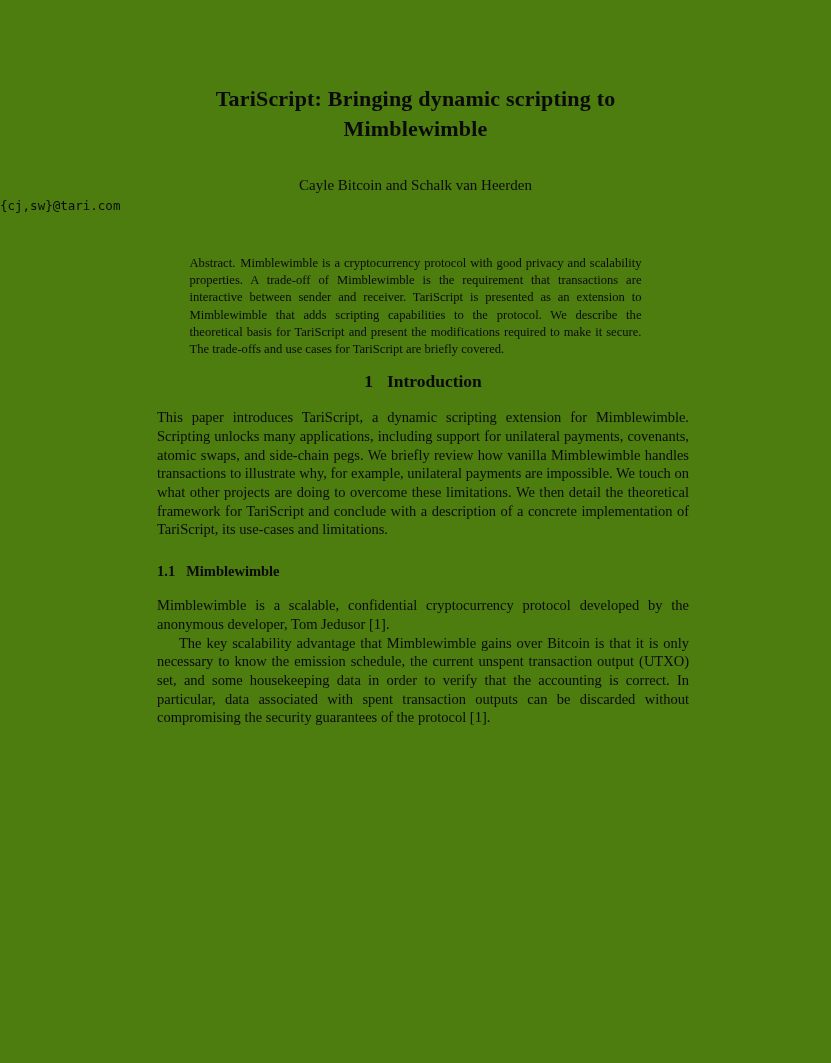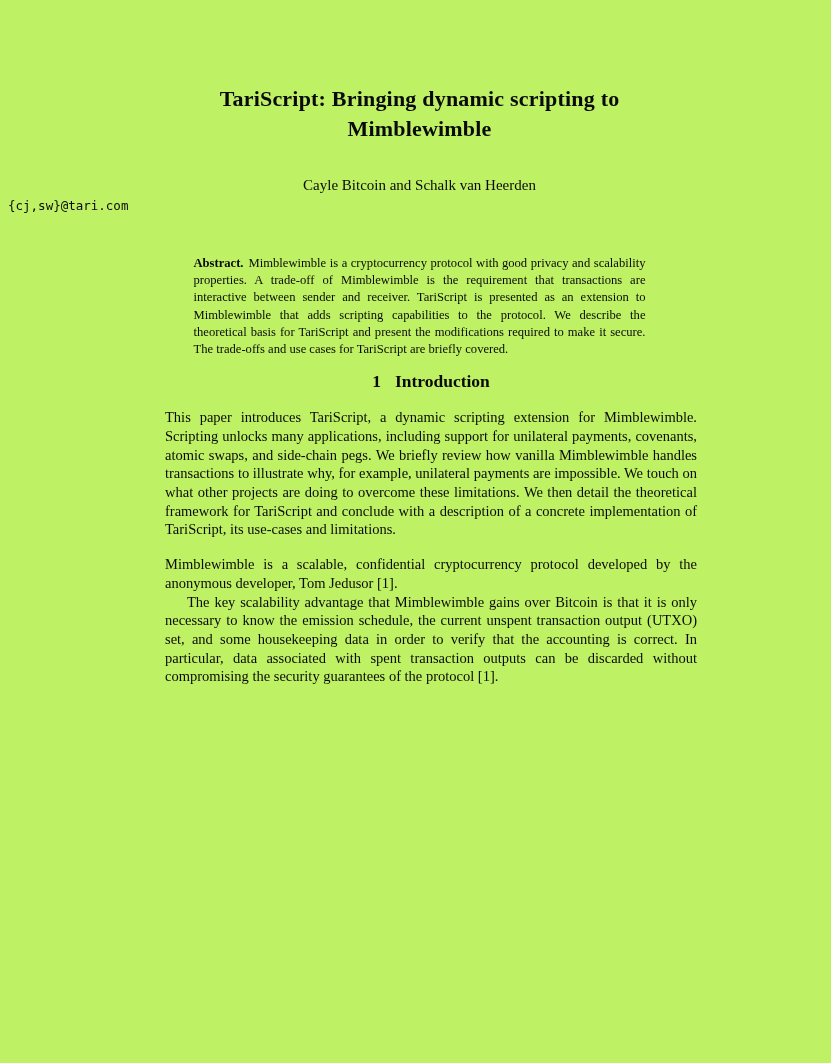--- a/index.html
+++ b/index.html
@@ -1,25 +1,24 @@
 <!DOCTYPE html>
 <html><head>
 <meta charset="utf-8">
 <style>
   * { margin: 0; padding: 0; box-sizing: border-box; }
   html, body { background: #ffffff; }
   .page {
     position: relative;
     width: 831px;
     height: 1063px;
-    background: #bef264;
+    background: #4d7c0f;
     color: #0a0a0a;
     font-family: "Liberation Serif", "DejaVu Serif", serif;
     overflow: hidden;
-    padding-left: 8px;
   }
   .paper-title {
     margin: 84px auto 0;
     max-width: 480px;
     text-align: center;
     font-size: 22px;
     font-weight: bold;
     line-height: 30px;
     letter-spacing: 0.2px;
   }
@@ -39,21 +38,21 @@
     font-size: 12.5px;
     font-family: "DejaVu Sans Mono", "Liberation Mono", monospace;
   }
   .abstract-block {
     margin: 42px auto 0;
     width: 452px;
     font-size: 12.6px;
     line-height: 17.2px;
     text-align: justify;
   }
-  .abstract-block .label { font-weight: bold; margin-right: 5px; }
+  .abstract-block .label { font-weight: normal; margin-right: 5px; }
   .keywords-block {
     margin: 17px auto 0;
     width: 452px;
     font-size: 12.6px;
     line-height: 17.2px;
     text-align: left;
   }
   .keywords-block .label { font-weight: bold; margin-right: 5px; }
   .body-col {
     margin-left: 157px;
@@ -98,20 +97,23 @@
 
 
   <div class="body-col">
 
     <h2 class="section-heading">
       <span class="sec-num">1</span><span>Introduction</span>
     </h2>
 
     <p class="first">This paper introduces TariScript, a dynamic scripting extension for Mimblewimble. Scripting unlocks many applications, including support for unilateral payments, covenants, atomic swaps, and side-chain pegs. We briefly review how vanilla Mimblewimble handles transactions to illustrate why, for example, unilateral payments are impossible. We touch on what other projects are doing to overcome these limitations. We then detail the theoretical framework for TariScript and conclude with a description of a concrete implementation of TariScript, its use-cases and limitations.</p>
 
+    <h3 class="subsection-heading">
+      <span class="sec-num">1.1</span><span>Mimblewimble</span>
+    </h3>
 
     <p class="first">Mimblewimble is a scalable, confidential cryptocurrency protocol developed by the anonymous developer, Tom Jedusor [1].</p>
 
 
     <p class="indent">The key scalability advantage that Mimblewimble gains over Bitcoin is that it is only necessary to know the emission schedule, the current unspent transaction output (UTXO) set, and some housekeeping data in order to verify that the accounting is correct. In particular, data associated with spent transaction outputs can be discarded without compromising the security guarantees of the protocol [1].</p>
 
 
   </div>
 
 </div>

